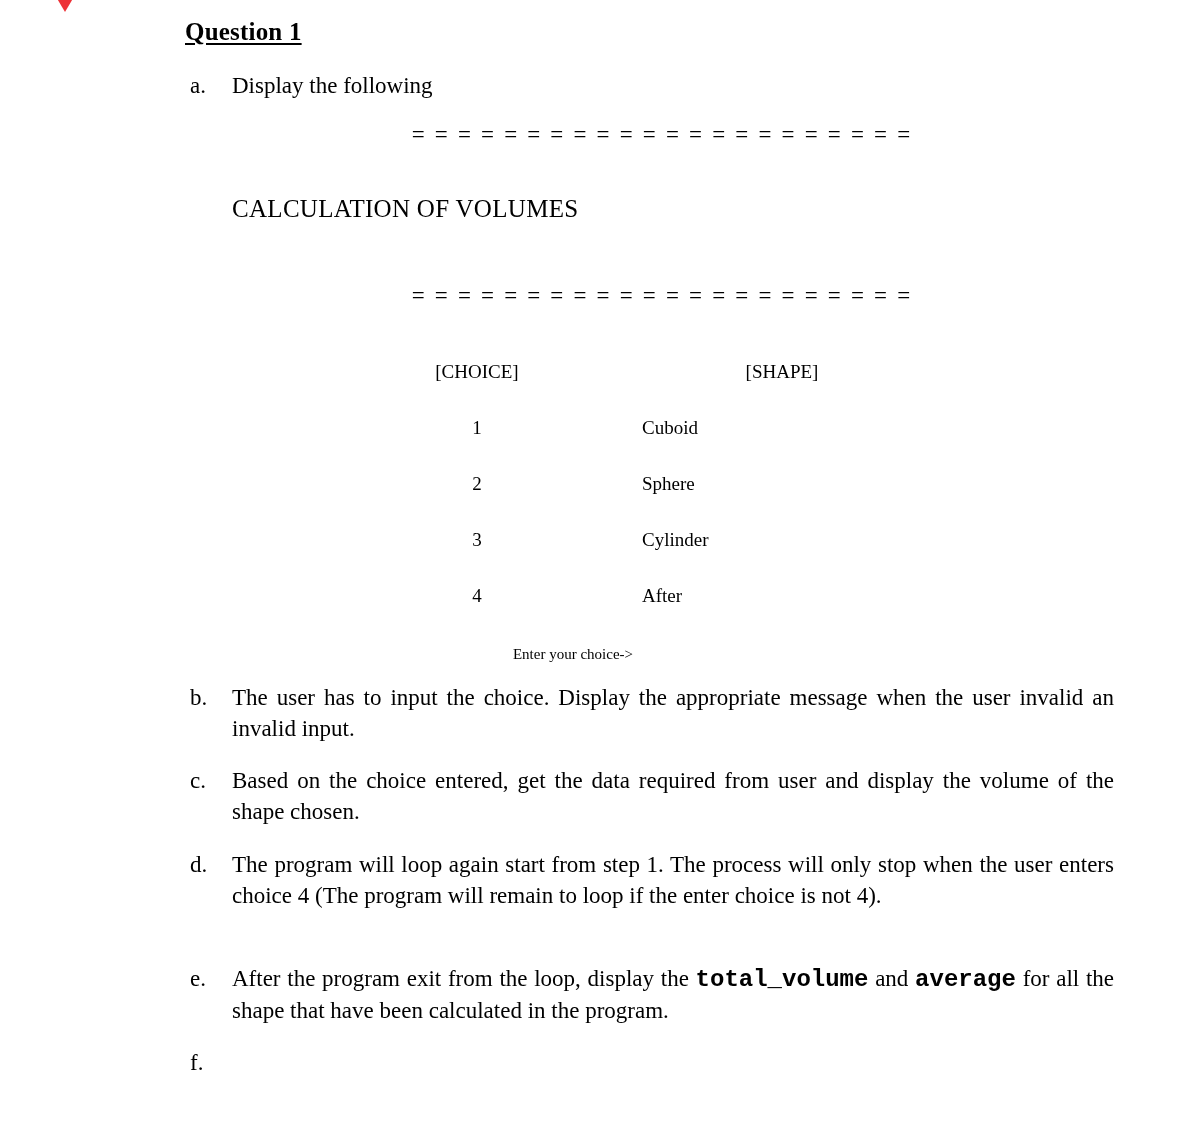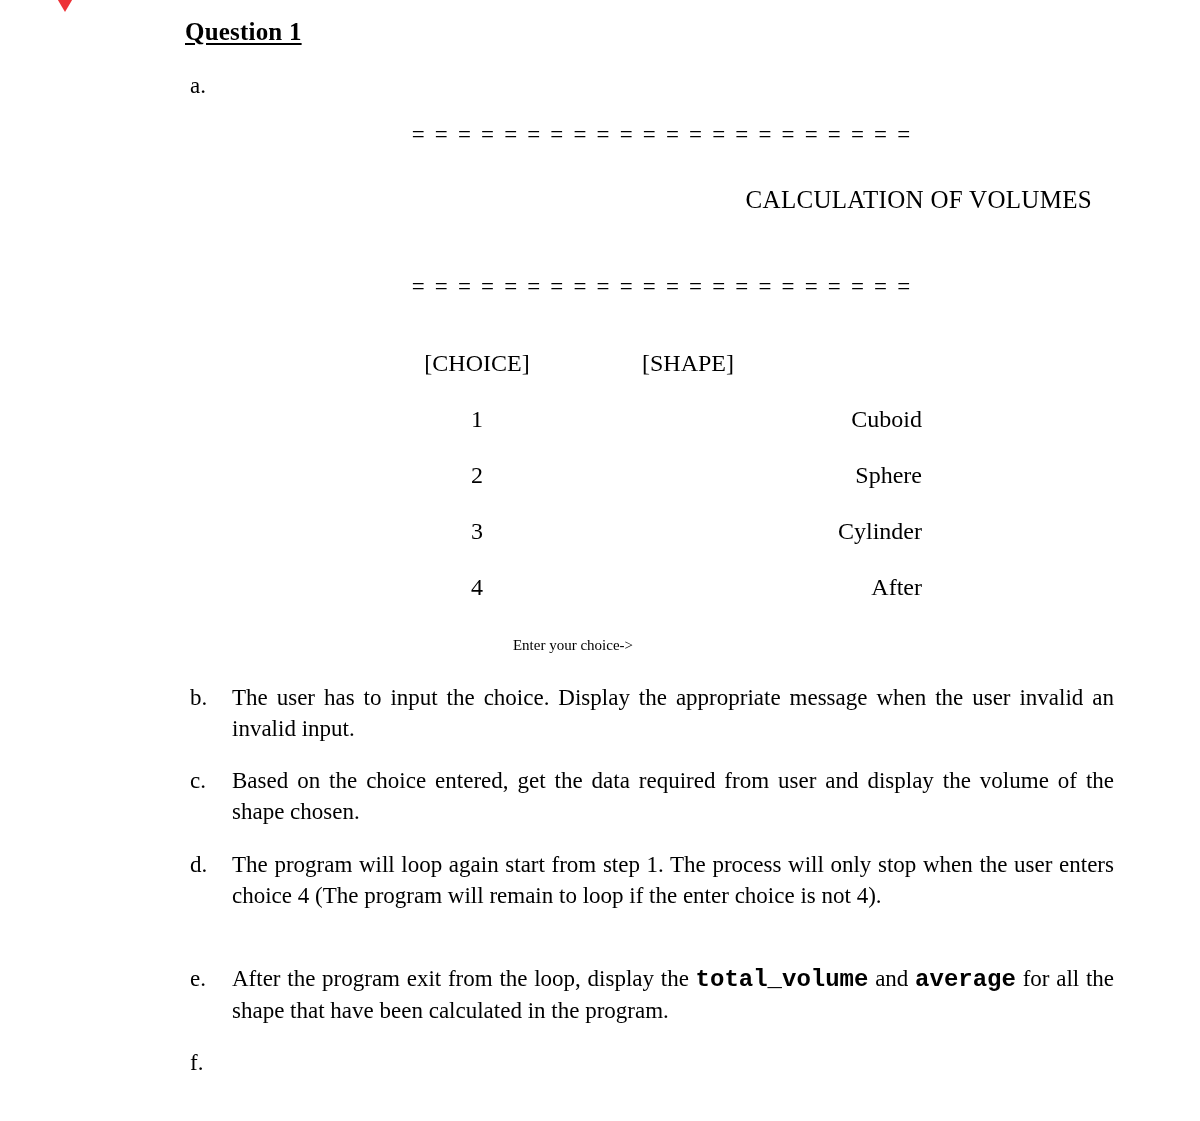--- a/index.html
+++ b/index.html
@@ -93,53 +93,53 @@
   .divider {
     text-align: center;
     font-size: 23px;
     line-height: 30px;
     letter-spacing: 2.2px;
     white-space: nowrap;
   }
   .divider-1 { margin-top: 0px; }
   .divider-2 { margin-top: 57px; }
   .calc-title {
-    text-align: right;
+    text-align: left;
     font-size: 25px;
     line-height: 30px;
-    margin-top: 35px;
+    margin-top: 44px;
     letter-spacing: 0.3px;
   }
 
   .choice-table {
     margin-top: 33px;
     width: 100%;
     border-collapse: collapse;
   }
   .choice-table th,
   .choice-table td {
     font-weight: normal;
-    font-size: 24px;
+    font-size: 19px;
     padding: 0;
     height: 56px;
     vertical-align: middle;
   }
   .choice-table th.col-choice,
   .choice-table td.col-choice {
     width: 330px;
     text-align: center;
   }
   .choice-table th.col-shape,
   .choice-table td.col-shape {
     width: 280px;
-    text-align: right;
+    text-align: left;
     padding-left: 0px;
   }
   .choice-table th.col-choice { text-align: center; }
-  .choice-table th.col-shape  { text-align: left; }
+  .choice-table th.col-shape  { text-align: center; }
   .choice-table .spacer-left  { width: 80px; }
   .choice-table .spacer-right { width: 170px; }
 
   .enter-choice {
     margin-top: 22px;
     text-align: center;
     font-size: 15px;
     padding-right: 178px;
   }
 </style>
@@ -147,20 +147,21 @@
 <body>
 
 <div class="page">
 
   <div class="red-marker"></div>
 
   <div class="question-title">Question 1</div>
 
   <div class="item" id="item-a">
     <div class="item-letter">a.</div>
+    <div class="item-text">Display the following</div>
   </div>
 
   <div class="console-block">
 
     <div class="divider divider-1">= = = = = = = = = = = = = = = = = = = = = =</div>
 
     <div class="calc-title">CALCULATION OF VOLUMES</div>
 
     <div class="divider divider-2">= = = = = = = = = = = = = = = = = = = = = =</div>
 

